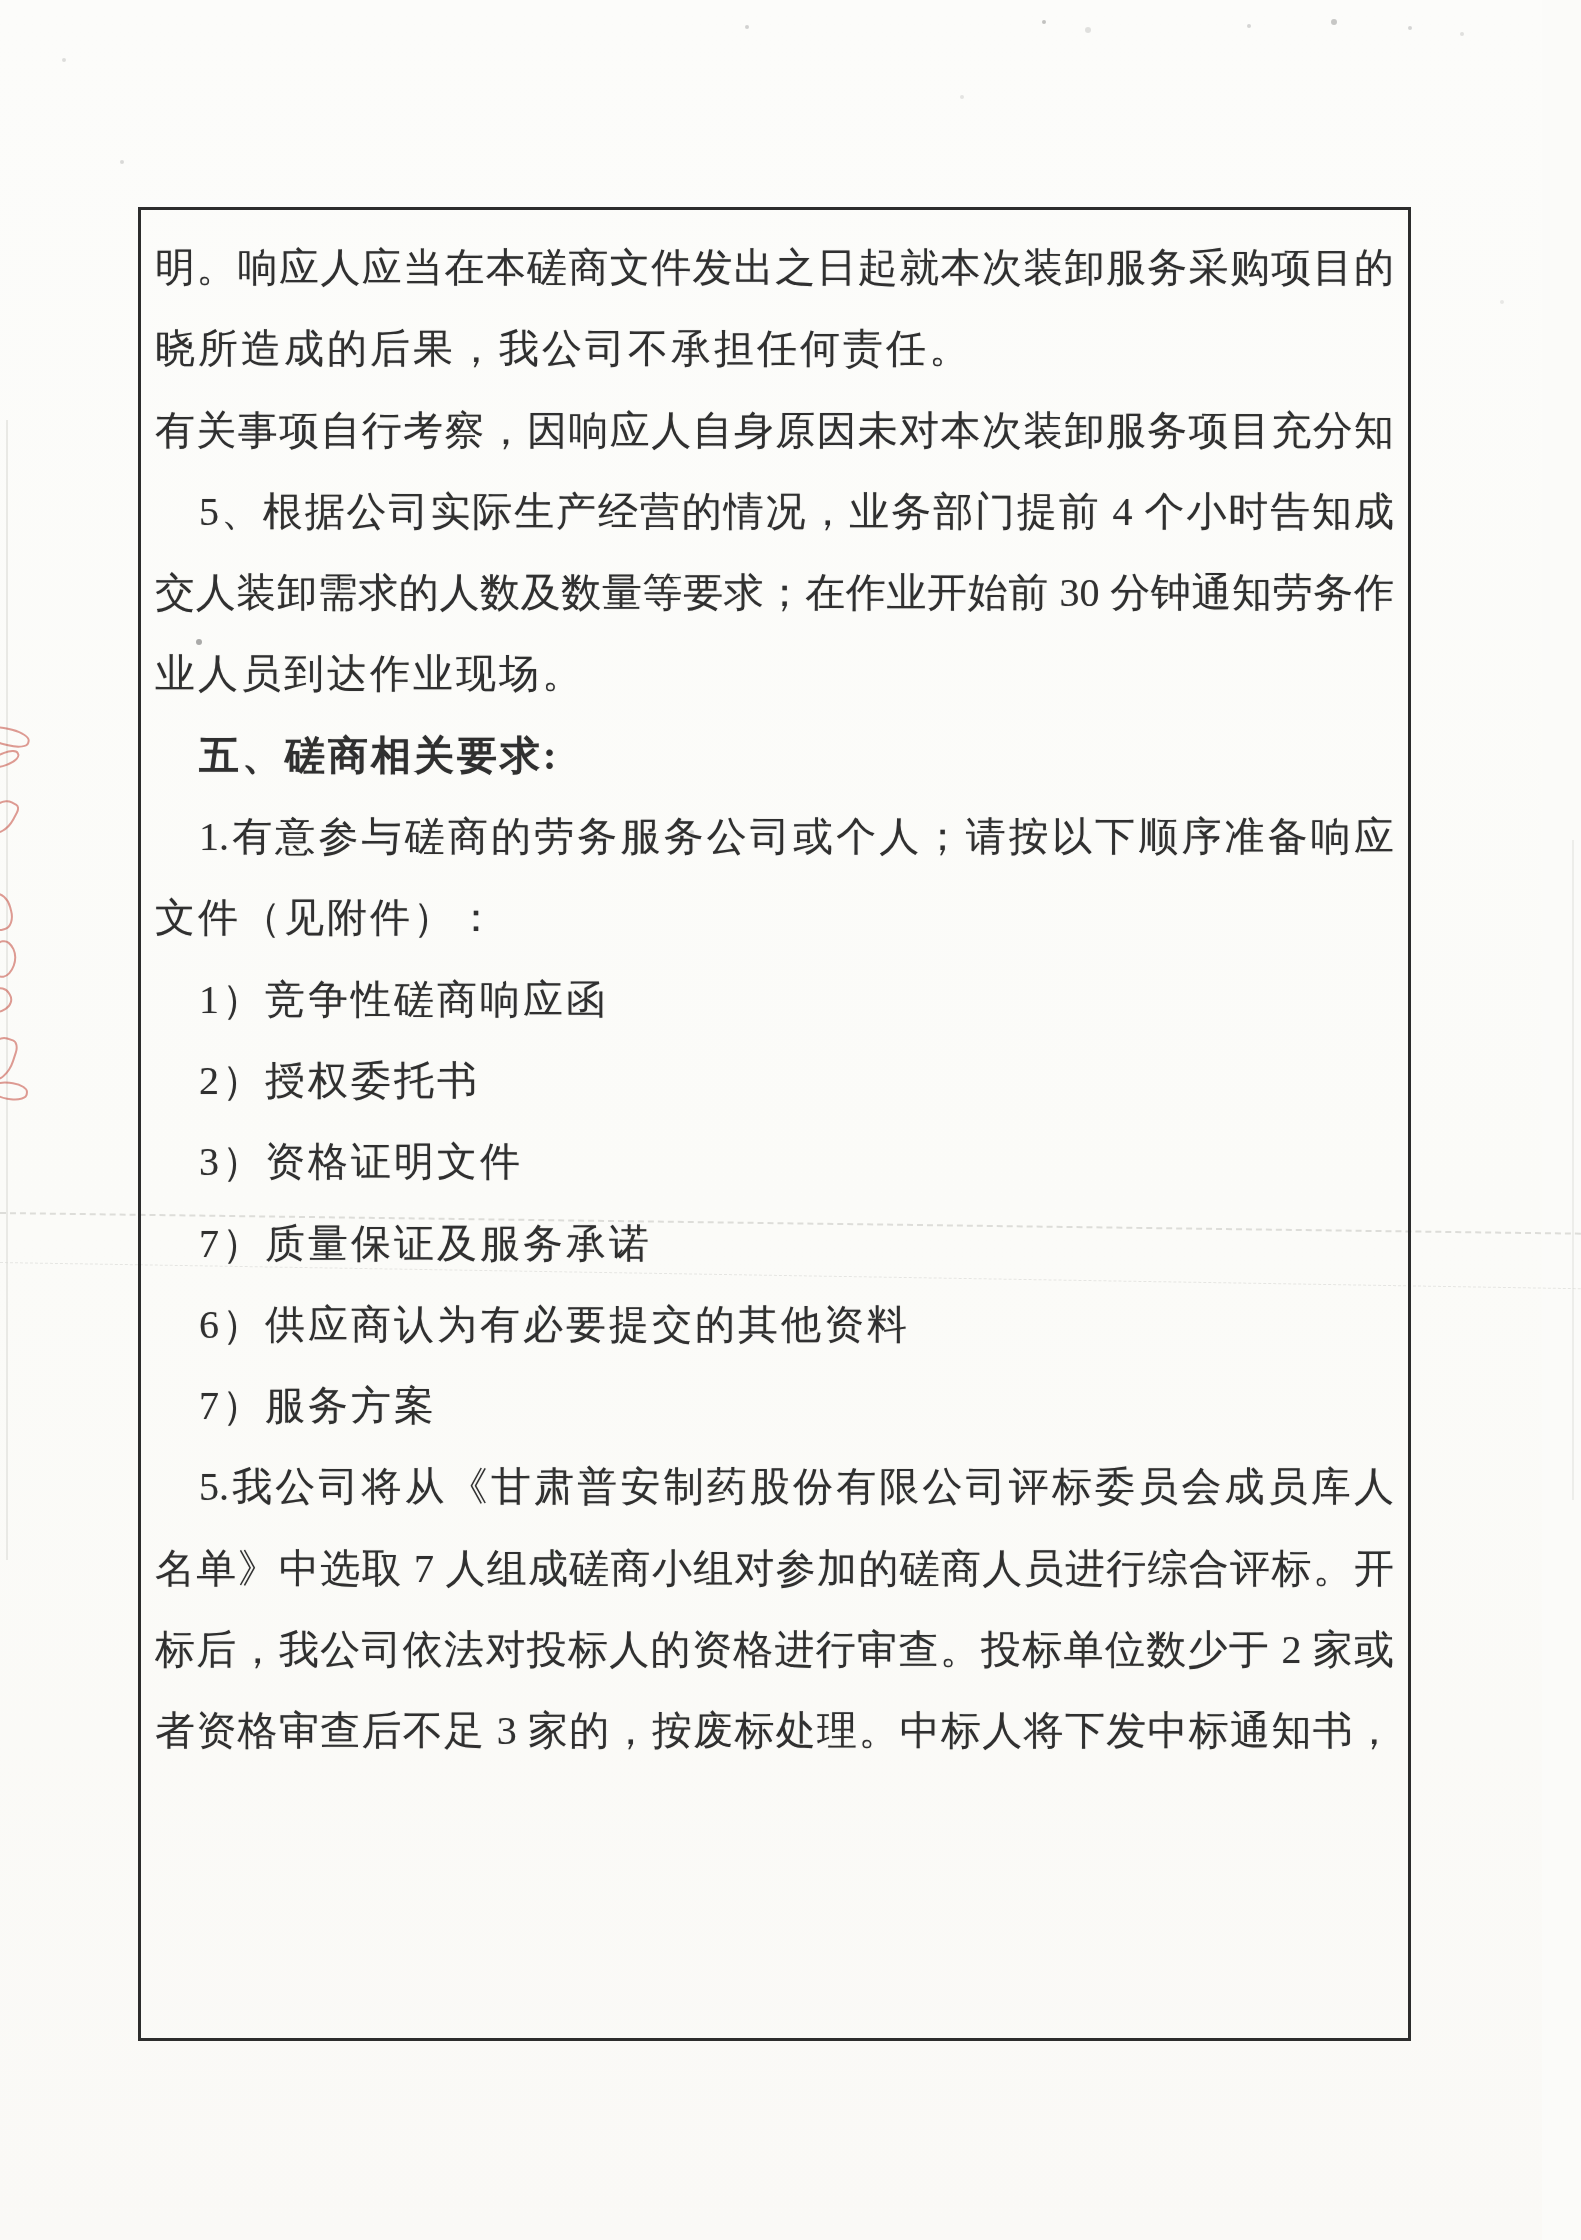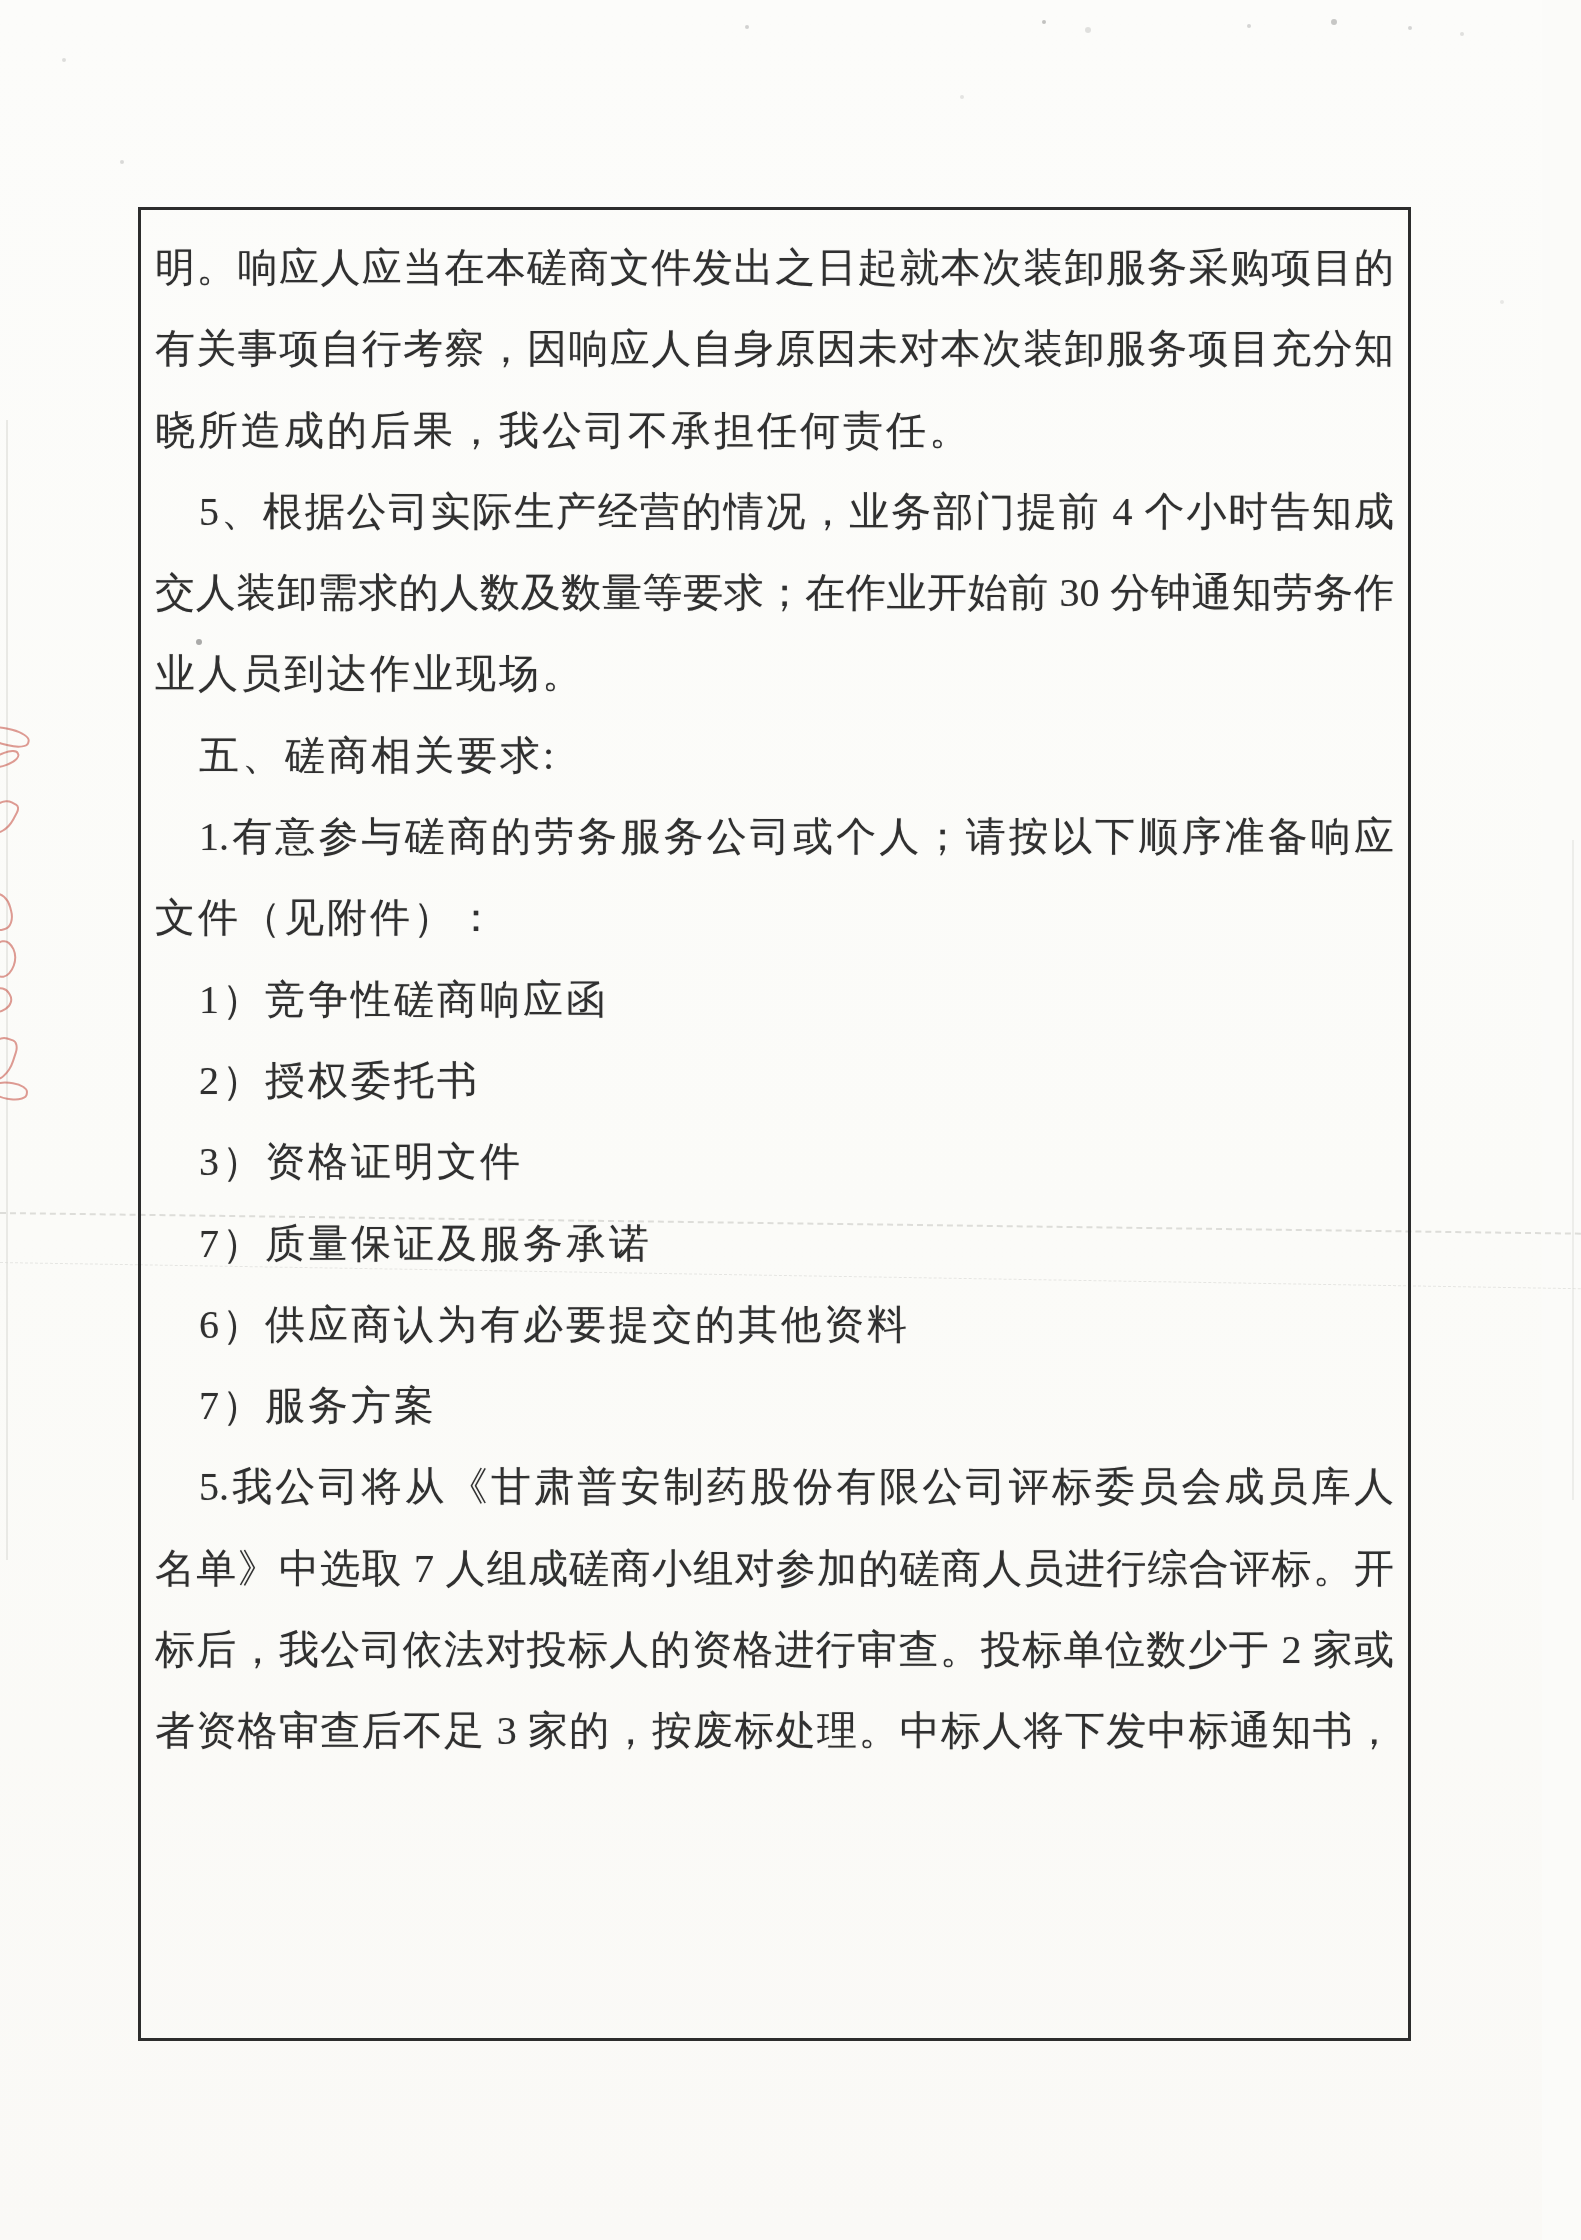--- a/index.html
+++ b/index.html
@@ -12,21 +12,21 @@
   .doc-box{position:absolute;left:138px;top:207px;width:1267px;height:1828px;
            border:3px solid var(--border,#2d2d2d);background:transparent;z-index:3;}
   .text-block{position:absolute;left:14px;right:14px;top:17px;}
 
   .line{position:relative;height:81.3px;line-height:81.3px;font-size:40px;
         color:var(--ink,#303030);letter-spacing:3px;white-space:nowrap;
         text-shadow:0 0 1px rgba(55,55,55,.35);}
   .line.justify{white-space:normal;letter-spacing:0;text-align:justify;
                 text-align-last:justify;overflow:hidden;}
   .line.indent{padding-left:44px;}
-  .line.bold{font-weight:400;}
+  .line.bold{font-weight:700;}
 
   
   .crease{position:absolute;left:0;width:1581px;height:0;z-index:1;}
   .crease.c1{top:1212px;border-top:2px dashed var(--crease,#d8d8d4);
              transform:rotate(0.75deg);transform-origin:left center;opacity:.85;}
   .crease.c2{top:1262px;border-top:1px dashed var(--crease,#d8d8d4);
              transform:rotate(0.95deg);transform-origin:left center;opacity:.6;}
 
   
   .edge{position:absolute;width:2px;z-index:1;}
@@ -81,22 +81,22 @@
     <span></span>
     <span></span>
     <span></span>
     <span></span>
     <span></span>
   </div>
 
   <div class="doc-box">
     <div class="text-block">
         <div class="line justify">明。响应人应当在本磋商文件发出之日起就本次装卸服务采购项目的</div>
+        <div class="line">晓所造成的后果，我公司不承担任何责任。</div>
         <div class="line justify">有关事项自行考察，因响应人自身原因未对本次装卸服务项目充分知</div>
-        <div class="line">晓所造成的后果，我公司不承担任何责任。</div>
         <div class="line indent justify">5、根据公司实际生产经营的情况，业务部门提前 4 个小时告知成</div>
         <div class="line justify">交人装卸需求的人数及数量等要求；在作业开始前 30 分钟通知劳务作</div>
         <div class="line">业人员到达作业现场。</div>
         <div class="line indent bold">五、磋商相关要求:</div>
         <div class="line indent justify">1.有意参与磋商的劳务服务公司或个人；请按以下顺序准备响应</div>
         <div class="line">文件（见附件）：</div>
         <div class="line indent">1）竞争性磋商响应函</div>
         <div class="line indent">2）授权委托书</div>
         <div class="line indent">3）资格证明文件</div>
         <div class="line indent">7）质量保证及服务承诺</div>

